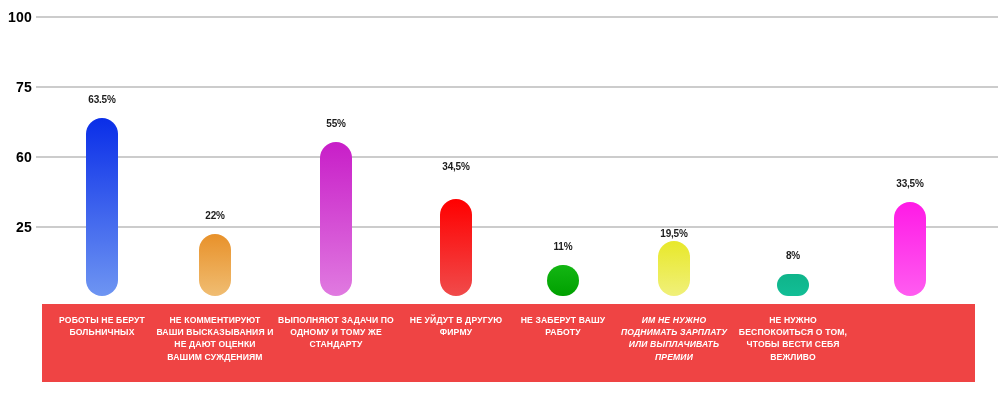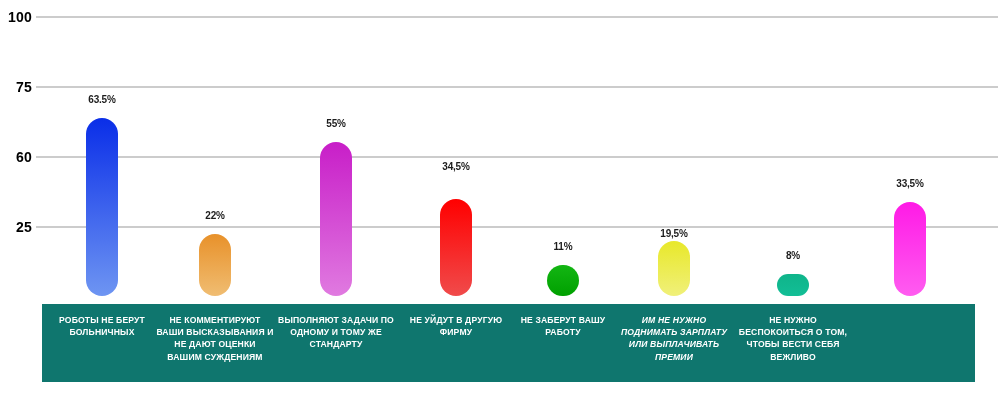--- a/index.html
+++ b/index.html
@@ -67,21 +67,21 @@
     letter-spacing: -0.2px;
   }
 
   
   .category-strip {
     position: absolute;
     left: 42px;
     top: 304px;
     width: 933px;
     height: 78px;
-    background: #0f766e;
+    background: #ef4444;
   }
 
   .category-label {
     position: absolute;
     top: 10px;
     font-size: 8.6px;
     font-weight: 700;
     line-height: 12.2px;
     color: #ffffff;
     text-align: center;

